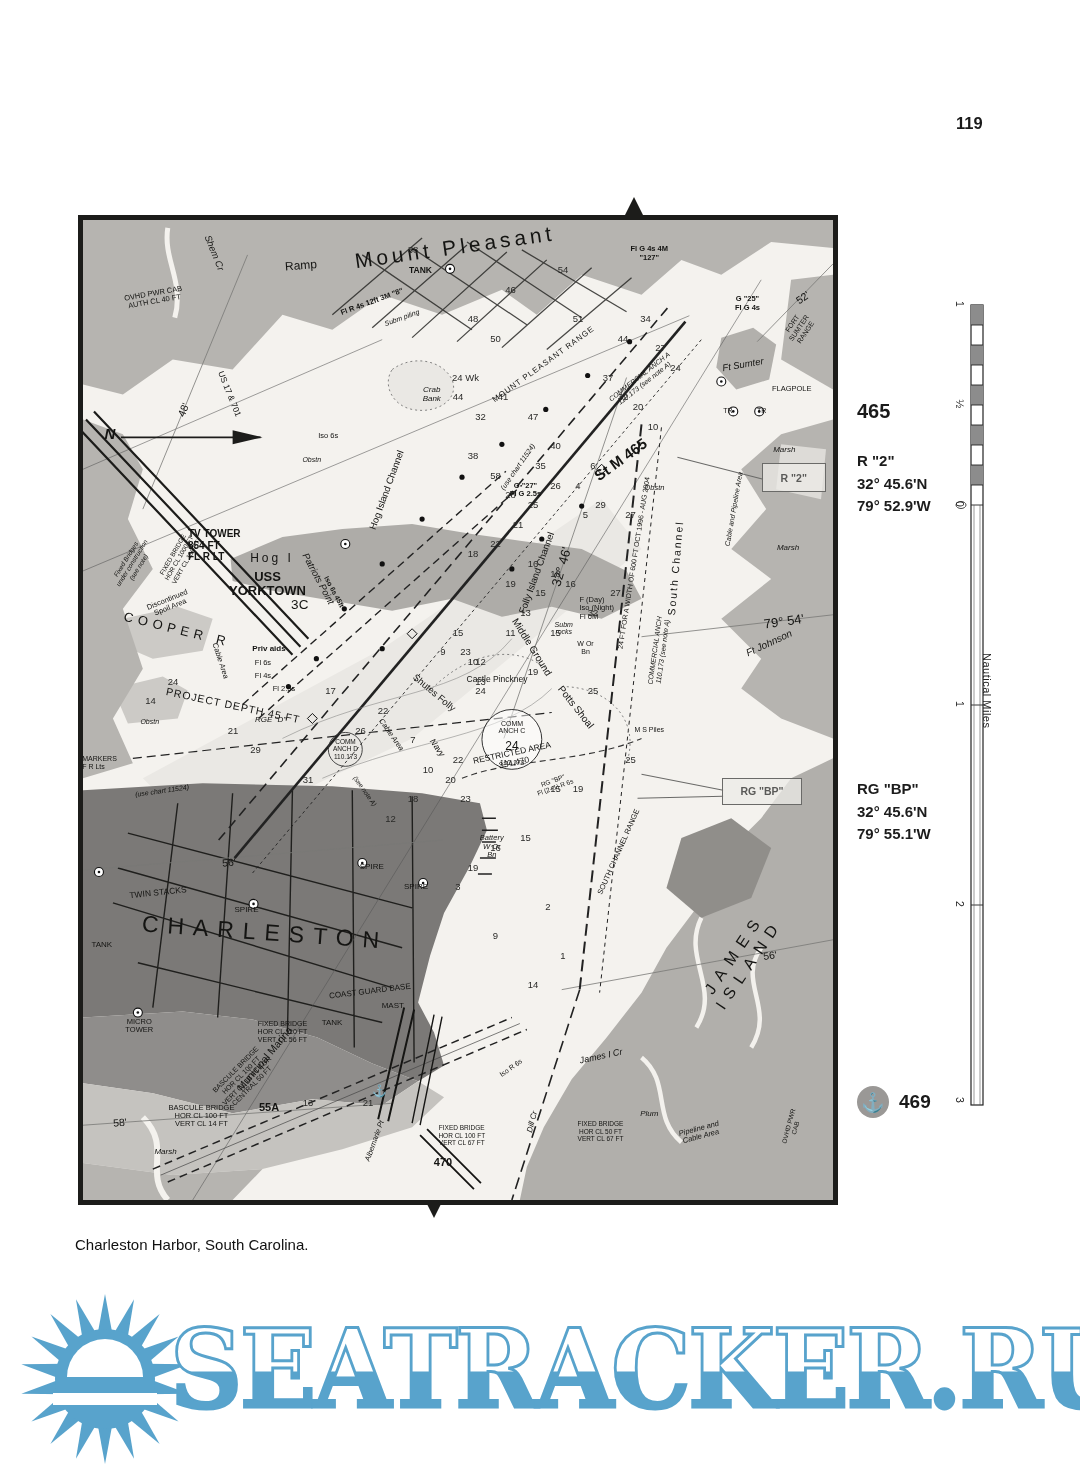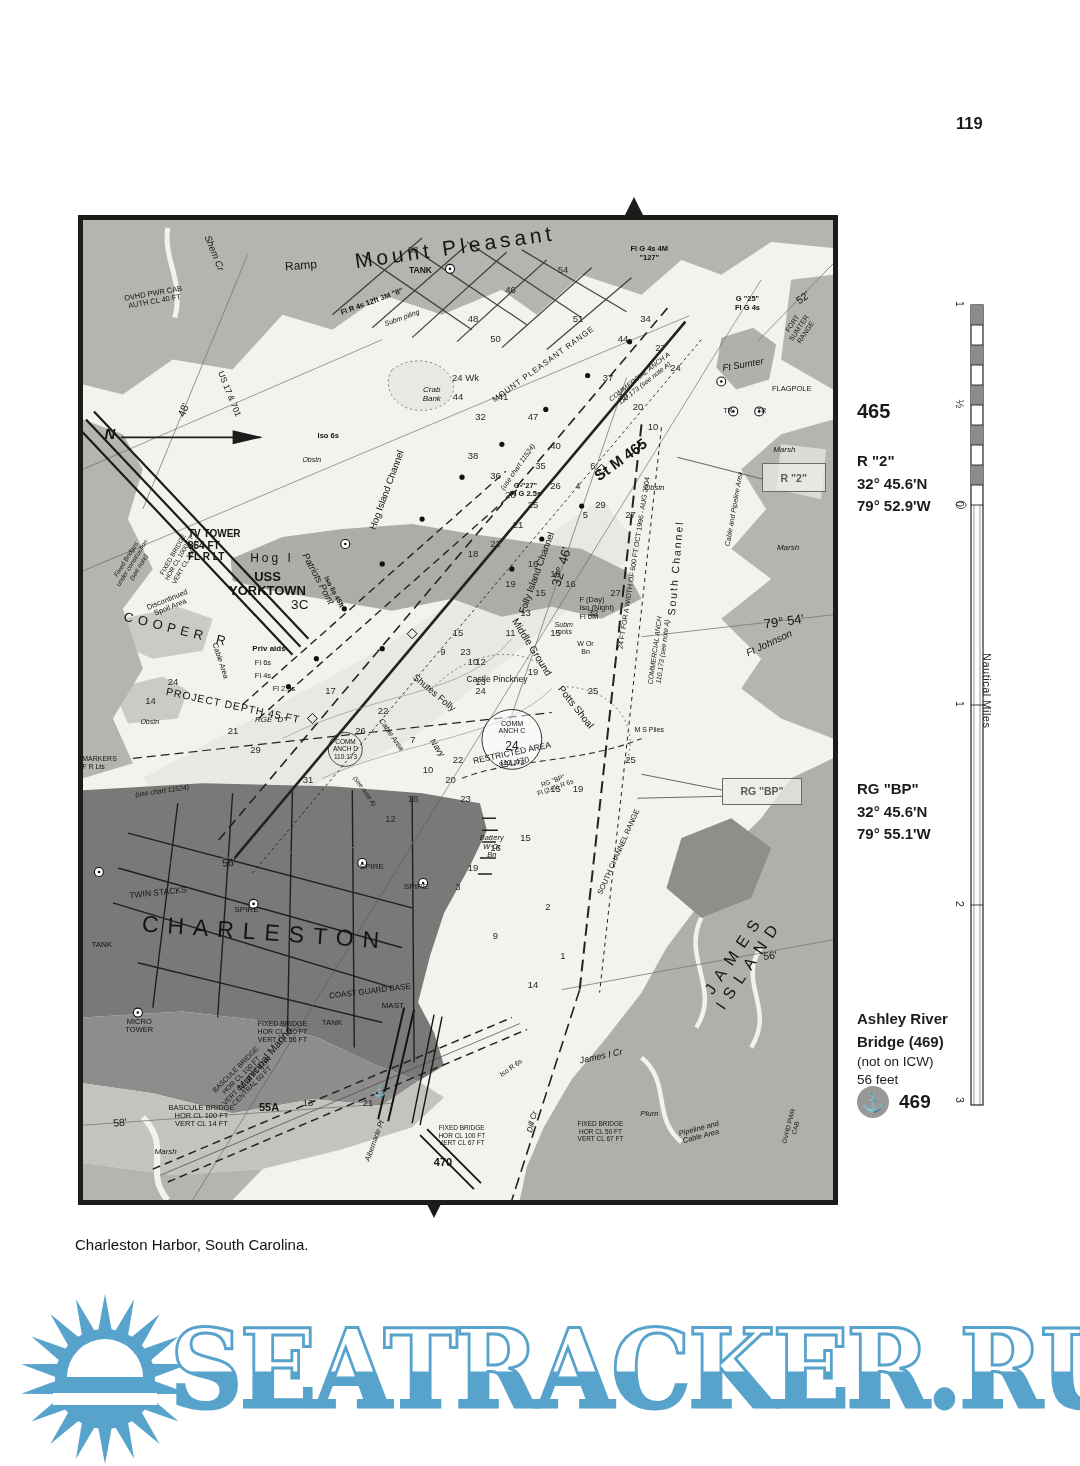--- a/index.html
+++ b/index.html
@@ -201,21 +201,21 @@
         <span class="map-label" style="left: 95.5%; top: 11%; font-size: 7px; transform: translate(-50%, -50%) rotate(-56deg);">FORT SUMTER RANGE</span>
         <span class="map-label" style="left: 88%; top: 14.8%; font-size: 9.5px; font-style: italic; transform: translate(-50%, -50%) rotate(-10deg);">Ft Sumter</span>
         <span class="map-label" style="left: 94.5%; top: 17.2%; font-size: 7.5px; transform: translate(-50%, -50%) rotate(0deg);">FLAGPOLE</span>
         <span class="map-label" style="left: 86%; top: 19.5%; font-size: 7px; transform: translate(-50%, -50%) rotate(0deg);">TR</span>
         <span class="map-label" style="left: 90.5%; top: 19.5%; font-size: 7px; transform: translate(-50%, -50%) rotate(0deg);">TR</span>
         <span class="map-label" style="left: 46.5%; top: 17.9%; font-size: 8px; font-style: italic; transform: translate(-50%, -50%) rotate(0deg);">Crab
 Bank</span>
         <span class="map-label" style="left: 13.4%; top: 19.4%; font-size: 10.5px; transform: translate(-50%, -50%) rotate(-68deg);">48'</span>
         <span class="map-label" style="left: 3.6%; top: 21.8%; font-size: 15px; font-weight: 700; font-style: italic; transform: translate(-50%, -50%) rotate(0deg);">N</span>
         <span class="map-label" style="left: 19.5%; top: 17.8%; font-size: 8.5px; transform: translate(-50%, -50%) rotate(68deg);">US 17 &amp; 701</span>
-        <span class="map-label" style="left: 32.7%; top: 22%; font-size: 7.5px; font-weight: 700; transform: translate(-50%, -50%) rotate(0deg);">Iso 6s</span>
+        <span class="map-label" style="left: 32.7%; top: 22%; font-size: 7.5px; font-weight: 400; transform: translate(-50%, -50%) rotate(0deg);">Iso 6s</span>
         <span class="map-label" style="left: 30.5%; top: 24.5%; font-size: 7px; font-style: italic; transform: translate(-50%, -50%) rotate(0deg);">Obstn</span>
         <span class="map-label" style="left: 58%; top: 25.2%; font-size: 7px; font-style: italic; transform: translate(-50%, -50%) rotate(-55deg);">(use chart 11524)</span>
         <span class="map-label" style="left: 71.7%; top: 24.5%; font-size: 15px; font-weight: 700; transform: translate(-50%, -50%) rotate(-36deg);">St M 465</span>
         <span class="map-label" style="left: 59%; top: 27.5%; font-size: 7.5px; font-weight: 600; transform: translate(-50%, -50%) rotate(0deg);">G "27"
 Fl G 2.5s</span>
         <span class="map-label" style="left: 76.2%; top: 27.3%; font-size: 7.5px; font-style: italic; transform: translate(-50%, -50%) rotate(0deg);">Obstn</span>
         <span class="map-label left" style="left: 17.5%; top: 33.2%; font-size: 10px; font-weight: 600; transform: translate(-50%, -50%) rotate(0deg);">TV TOWER
 854 FT
 FL R LT</span>
         <span class="map-label" style="left: 6.5%; top: 35%; font-size: 6.5px; font-style: italic; transform: translate(-50%, -50%) rotate(-58deg);">Fixed Bridges
@@ -345,21 +345,21 @@
         <span class="depth" style="left: 74%; top: 19%;">20</span>
         <span class="depth" style="left: 76%; top: 21%;">10</span>
         <span class="depth" style="left: 56%; top: 18%;">41</span>
         <span class="depth" style="left: 60%; top: 20%;">47</span>
         <span class="depth" style="left: 51%; top: 16%;">24 Wk</span>
         <span class="depth" style="left: 50%; top: 18%;">44</span>
         <span class="depth" style="left: 53%; top: 20%;">32</span>
         <span class="depth" style="left: 52%; top: 24%;">38</span>
         <span class="depth" style="left: 63%; top: 23%;">40</span>
         <span class="depth" style="left: 61%; top: 25%;">35</span>
-        <span class="depth" style="left: 55%; top: 26%;">36</span>
+        <span class="depth" style="left: 55%; top: 26%;">58</span>
         <span class="depth" style="left: 57%; top: 28%;">28</span>
         <span class="depth" style="left: 60%; top: 29%;">25</span>
         <span class="depth" style="left: 63%; top: 27%;">26</span>
         <span class="depth" style="left: 69%; top: 29%;">29</span>
         <span class="depth" style="left: 73%; top: 30%;">27</span>
         <span class="depth" style="left: 58%; top: 31%;">21</span>
         <span class="depth" style="left: 55%; top: 33%;">22</span>
         <span class="depth" style="left: 52%; top: 34%;">18</span>
         <span class="depth" style="left: 60%; top: 35%;">16</span>
         <span class="depth" style="left: 57%; top: 37%;">19</span>
@@ -421,28 +421,20 @@
     <div>32° 45.6'N</div>
     <div>79° 52.9'W</div>
   </div>
 
   <div class="side-block" style="top:778px;">
     <div class="side-strong">RG "BP"</div>
     <div>32° 45.6'N</div>
     <div>79° 55.1'W</div>
   </div>
 
-  <div class="side-block" style="top:1008px;">
-    <div>Ashley River</div>
-    <div>Bridge (469)</div>
-    <div id="bridge-note">
-      <div>(not on ICW)</div>
-      <div>56 feet</div>
-    </div>
-  </div>
 
   <div id="anchor-row">
     <div id="anchor-badge">⚓</div>
     <div id="anchor-number">469</div>
   </div>
 
   <div id="scale-wrap">
     <svg viewBox="0 0 40 818" width="40" height="818">
       <rect x="18" y="10" width="12" height="800" fill="#ffffff" stroke="#222" stroke-width="1.2"></rect>
       <rect x="18" y="10" width="12" height="20" fill="#8c8c8c"></rect>

